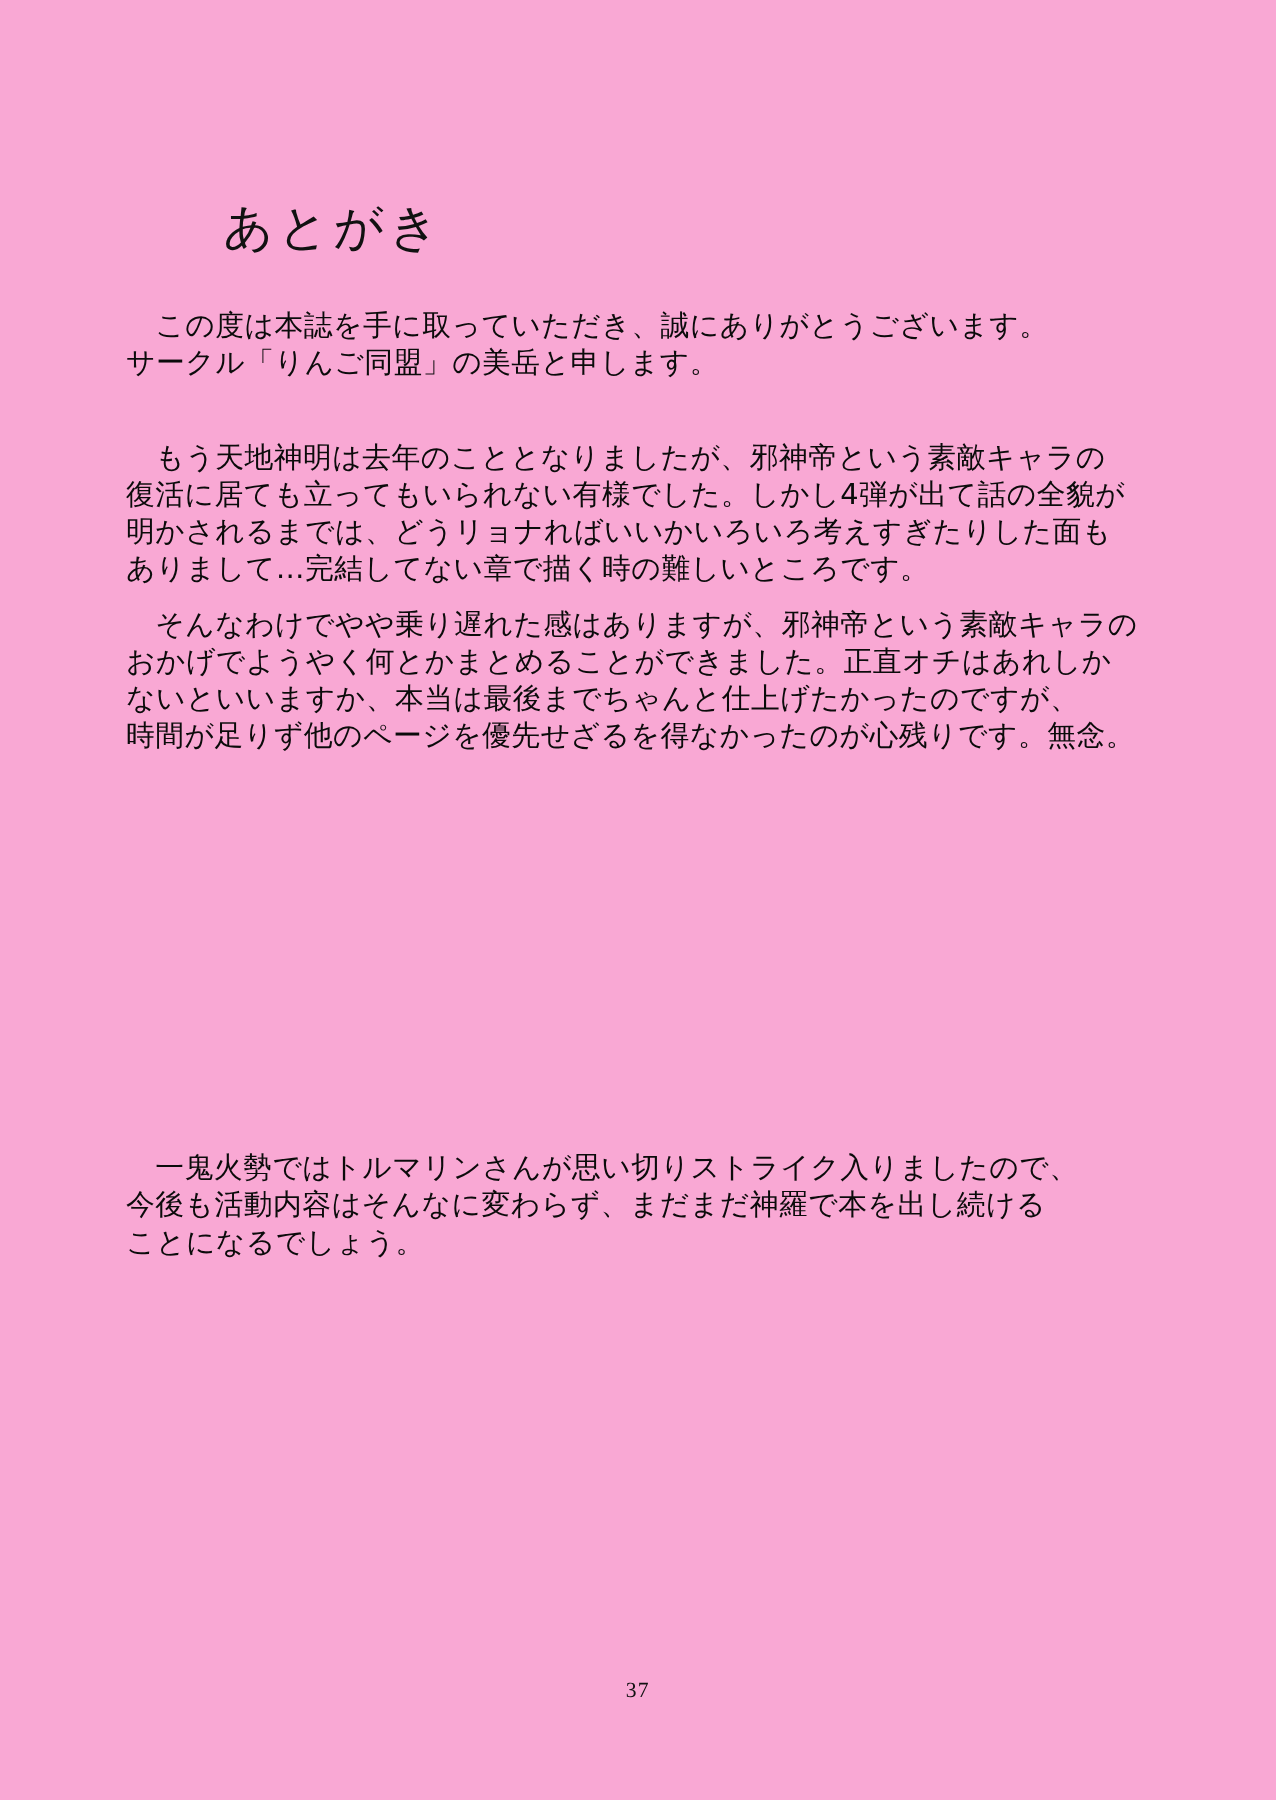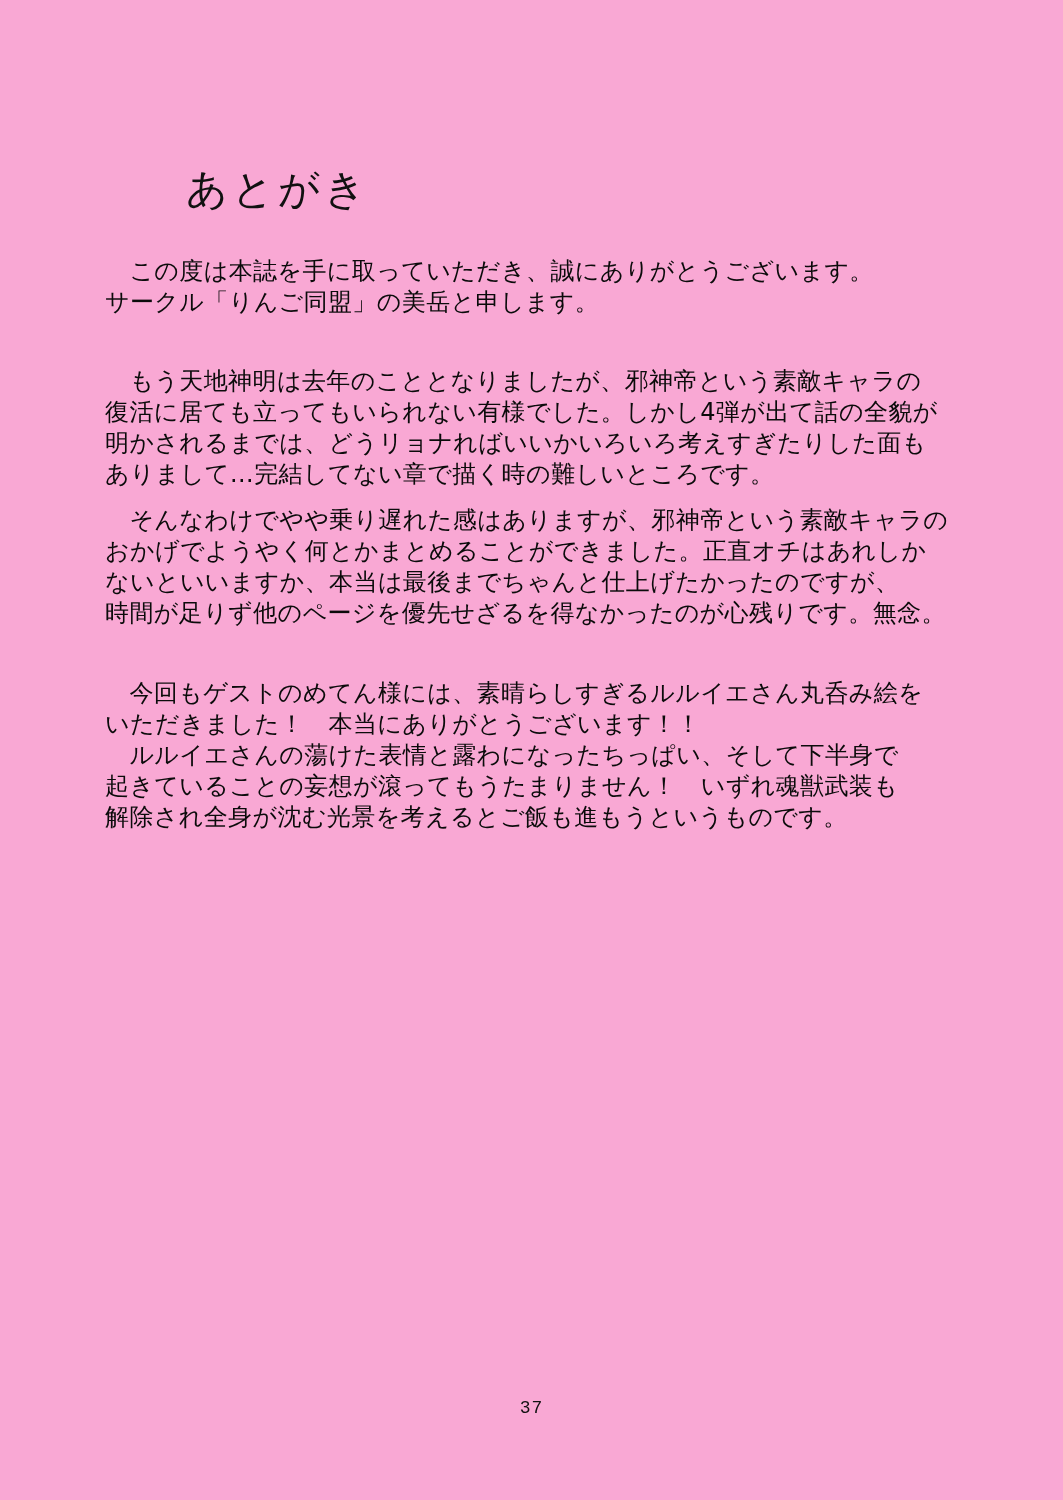--- a/index.html
+++ b/index.html
@@ -50,41 +50,39 @@
 
   .page-number {
     position: absolute;
     left: 0;
     right: 0;
     top: 1398px;
     text-align: center;
     font-size: 18px;
     letter-spacing: 1px;
     color: #111111;
-    font-family: Liberation Mono, monospace;
+    font-family: Liberation Serif, serif;
   }
 </style>
 </head>
 <body>
 
 <div class="page">
 
   <h1 class="title">あとがき</h1>
 
   <div class="body-block" id="para-0">　この度は本誌を手に取っていただき、誠にありがとうございます。
 サークル「りんご同盟」の美岳と申します。</div>
   <div class="body-block" id="para-1">　もう天地神明は去年のこととなりましたが、邪神帝という素敵キャラの
 復活に居ても立ってもいられない有様でした。しかし4弾が出て話の全貌が
 明かされるまでは、どうリョナればいいかいろいろ考えすぎたりした面も
 ありまして…完結してない章で描く時の難しいところです。</div>
   <div class="body-block" id="para-2">　そんなわけでやや乗り遅れた感はありますが、邪神帝という素敵キャラの
 おかげでようやく何とかまとめることができました。正直オチはあれしか
 ないといいますか、本当は最後までちゃんと仕上げたかったのですが、
 時間が足りず他のページを優先せざるを得なかったのが心残りです。無念。</div>
-  <div class="body-block" id="para-3">　今回もゲストのめてん様には、素晴らしすぎるルルイエさん丸呑み絵を
-いただきました！　本当にありがとうございます！！
-　ルルイエさんの蕩けた表情と露わになったちっぱい、そして下半身で
-起きていることの妄想が滾ってもうたまりません！　いずれ魂獣武装も
-解除され全身が沈む光景を考えるとご飯も進もうというものです。</div>
+  <div class="body-block" id="para-4">　一鬼火勢ではトルマリンさんが思い切りストライク入りましたので、
+今後も活動内容はそんなに変わらず、まだまだ神羅で本を出し続ける
+ことになるでしょう。</div>
 
   <div class="page-number">37</div>
 
 </div>
 
 </body></html>

